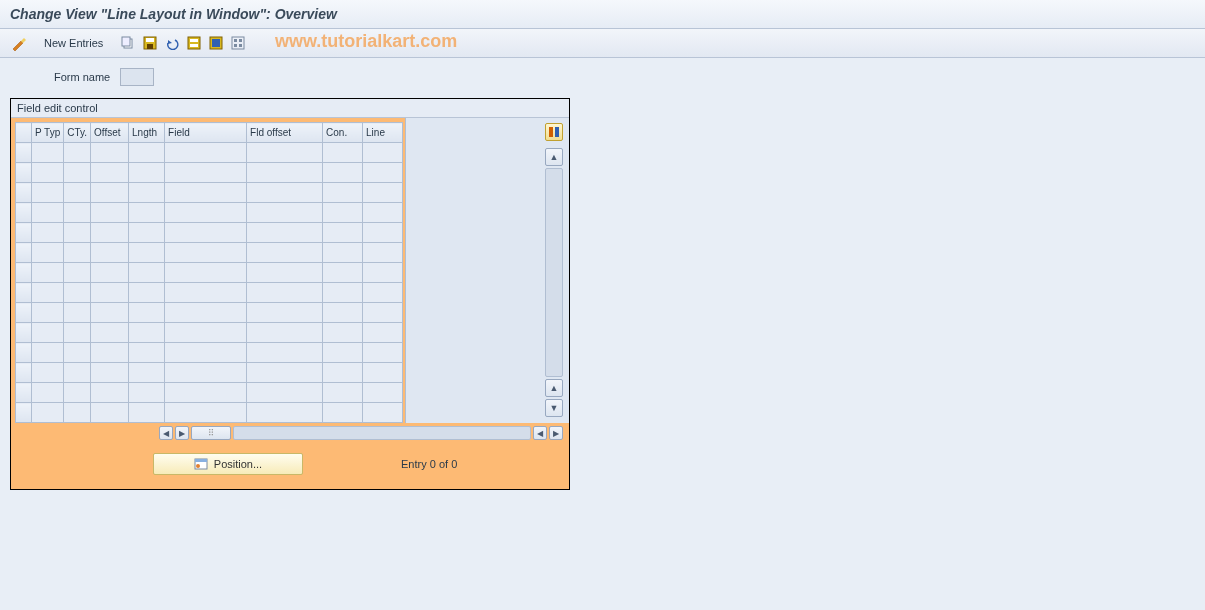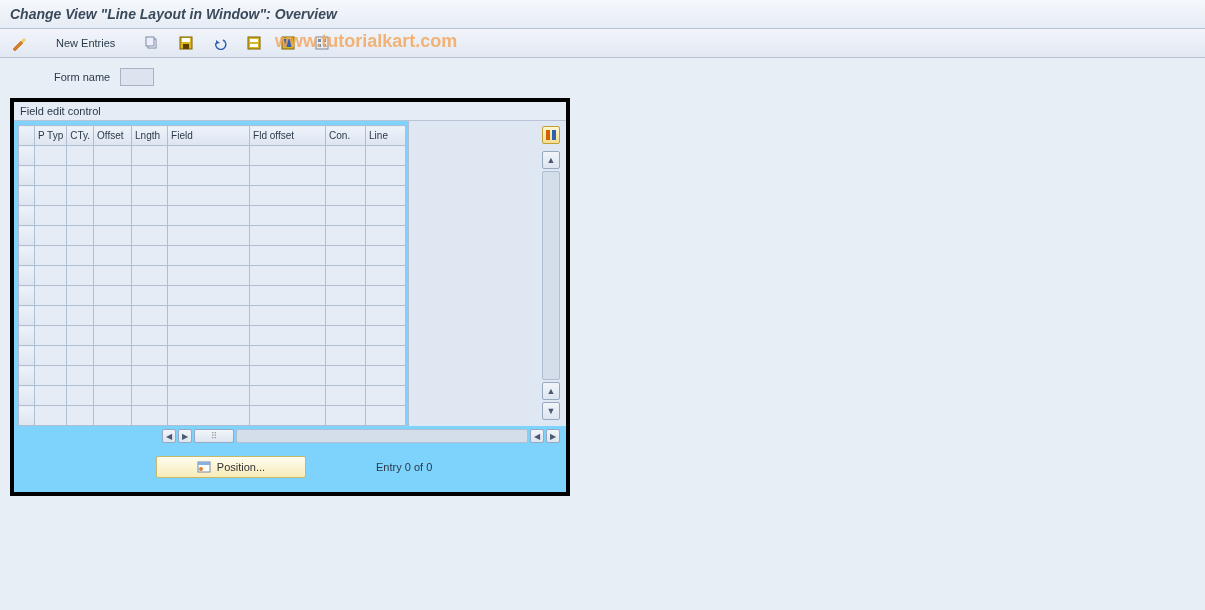--- a/index.html
+++ b/index.html
@@ -16,21 +16,21 @@
       color: #3a4a5a;
     }
     
     
     .toolbar {
       background: linear-gradient(to bottom, #f2f5fa 0%, #e2e8f2 100%);
       border-bottom: 1px solid #b8c4d6;
       padding: 5px 10px;
       display: flex;
       align-items: center;
-      gap: 16px;
+      gap: 4px;
       position: relative;
     }
     .toolbar-icon {
       width: 18px; height: 18px;
       display: inline-flex; align-items:center; justify-content:center;
       cursor: pointer;
     }
     .new-entries-btn {
       background: transparent;
       border: none;
@@ -60,22 +60,22 @@
     .form-label { font-size: 11px; color: #2a3a4a; padding-left: 44px; }
     .form-input {
       width: 34px; height: 18px;
       background: #dce4ef; border: 1px solid #a8b4c6;
     }
     
     
     .groupbox {
       margin: 0 10px 10px 10px;
       width: 560px;
-      border: 4px solid #000000;
-      background: #7dd3fc;
+      border: 1px solid #000000;
+      background: #fdba74;
     }
     .groupbox-title {
       padding: 3px 6px;
       font-size: 11px;
       color: #2a3a4a;
       background: #e6ecf5;
       border-bottom: 1px solid #b8c4d6;
     }
     .table-wrap {
       display: flex;
@@ -190,20 +190,21 @@
       border:1px solid #98a8c0; border-radius:2px;
       display:flex;align-items:center;justify-content:center;
       cursor:pointer;
       font-size:8px;color:#4a5a70;
     }
     
     
     .footer-row {
       display: flex; align-items: center;
       padding: 10px 12px 14px 12px;
+      gap: 28px;
     }
     .position-btn {
       margin-left: 130px;
       width: 150px; height: 22px;
       background: linear-gradient(#fffdf0,#f7ebb8);
       border: 1px solid #c8b868;
       border-radius: 2px;
       font-size: 11px;
       display:flex; align-items:center; justify-content:center;
       gap: 6px;

